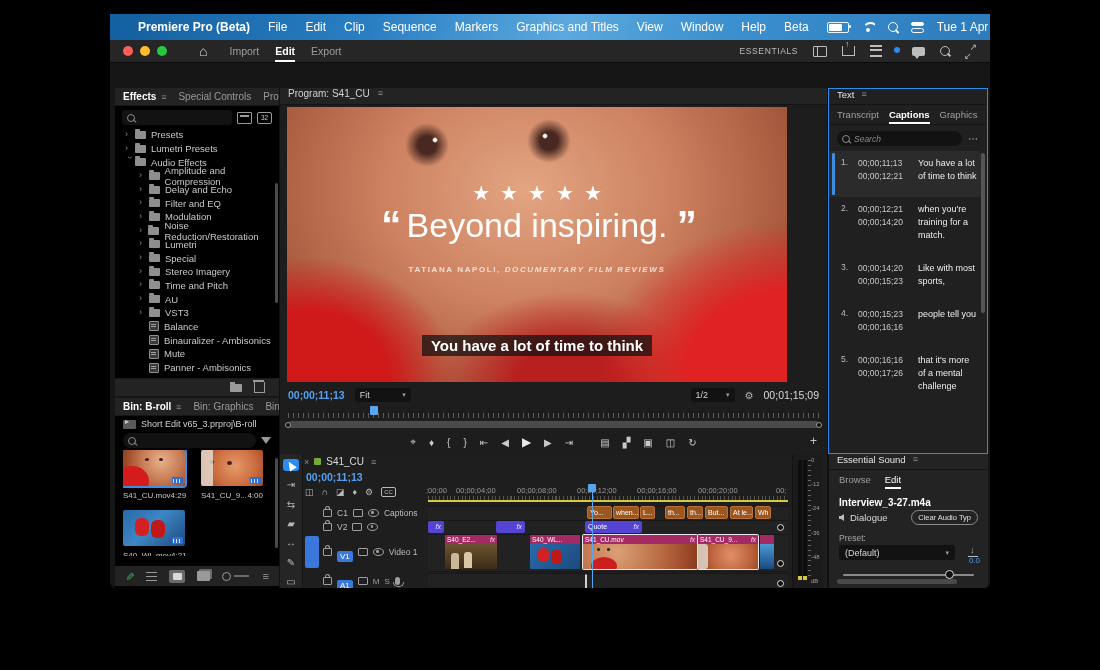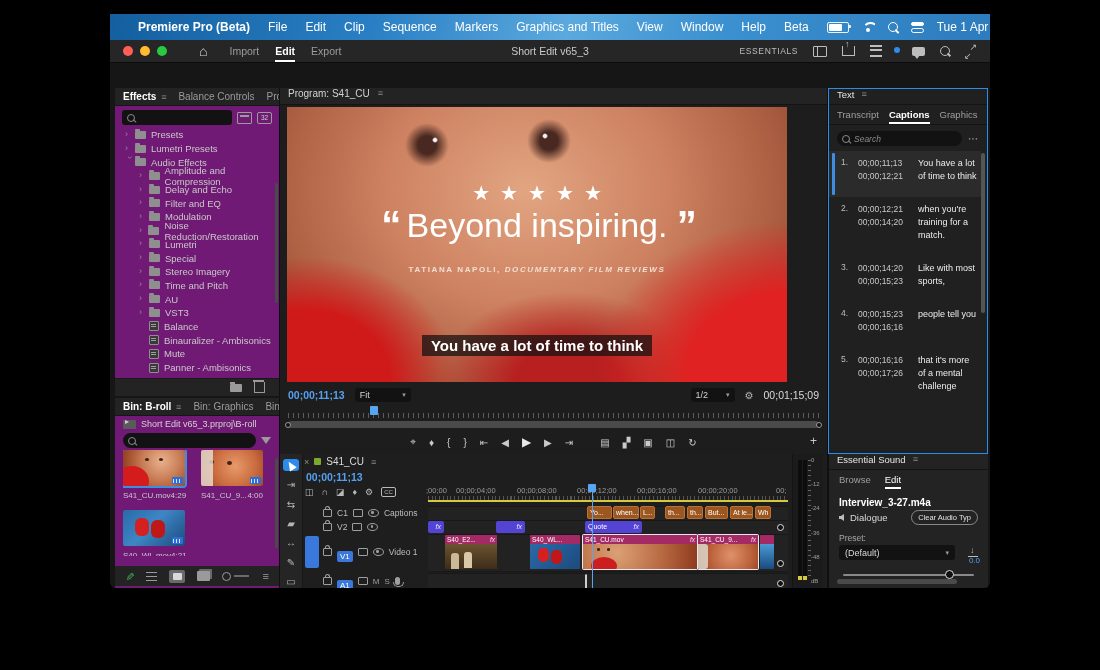--- a/index.html
+++ b/index.html
@@ -54,21 +54,21 @@
   .beaker-wrap::after{content:'';position:absolute;right:-3px;bottom:-2px;width:6px;height:6px;background:#2d8ceb;border-radius:50%;}
   .ic-chat{width:13px;height:9px;background:#bdbdbd;border-radius:2px;position:relative;}
   .ic-chat::before{content:'';position:absolute;left:2px;bottom:-3px;border-left:3px solid transparent;border-right:3px solid transparent;border-top:4px solid #bdbdbd;}
   .ic-zoomq{width:8px;height:8px;border:1.5px solid #bdbdbd;border-radius:50%;position:relative;}
   .ic-zoomq::after{content:'';position:absolute;width:1.5px;height:4px;background:#bdbdbd;left:7px;top:6px;transform:rotate(-45deg);}
   .ic-expand{position:relative;width:11px;height:11px;}
   .ic-expand::before{content:'↗';position:absolute;right:-1px;top:-4px;font-size:9px;color:#bdbdbd;}
   .ic-expand::after{content:'↙';position:absolute;left:-1px;bottom:-4px;font-size:9px;color:#bdbdbd;}
 
   
-  .panel{position:absolute;background:#701a75;overflow:hidden;box-sizing:border-box;}
+  .panel{position:absolute;background:#000000;overflow:hidden;box-sizing:border-box;}
   .ptabs{display:flex;align-items:center;gap:12px;padding:0 8px;height:17px;font-size:10px;color:#9a9a9a;background:#232323;border-bottom:1px solid #161616;white-space:nowrap;overflow:hidden;}
   .ptab{white-space:nowrap;}
   .ptab.sel{color:#fff;font-weight:bold;}
   .hamb{color:#8a8a8a;font-size:9px;margin-left:2px;}
   .searchbox{display:flex;align-items:center;height:15px;background:#121212;border-radius:3px;padding:0 5px;color:#8a8a8a;gap:4px;flex:1;}
   .smag{width:6px;height:6px;border:1.3px solid #8a8a8a;border-radius:50%;position:relative;flex:0 0 auto;}
   .smag::after{content:'';position:absolute;width:1.3px;height:3.5px;background:#8a8a8a;left:5.5px;top:4.5px;transform:rotate(-45deg);}
   .vscroll{position:absolute;right:1px;width:3px;background:#4a4a4a;border-radius:2px;}
 
   
@@ -307,37 +307,36 @@
           <span class="light r"></span>
           <span class="light y"></span>
           <span class="light g"></span>
         </span>
         <span class="home-ic">⌂</span>
         <span class="modetabs">
             <span class="modetab">Import</span>
             <span class="modetab sel">Edit</span>
             <span class="modetab">Export</span>
           </span>
-        <span class="proj-title">Short Edit v65_3</span>
         <span class="tb-right">
           <span class="ws-label">ESSENTIALS</span>
           <span class="ic-wspanel"></span>
           <span class="ic-shareup"></span>
           <span class="ic-stack"></span>
           <span class="beaker-wrap"><span class="ic-beaker"></span></span>
           <span class="ic-chat"></span>
           <span class="ic-zoomq"></span>
           <span class="ic-expand"></span>
         </span>
       </div>
 
       <div class="panel" id="effects">
         <div class="ptabs">
           <span class="ptab sel"><span>Effects</span> <span class="hamb">≡</span></span>
-          <span class="ptab">Balance Controls</span>
+          <span class="ptab">Special Controls</span>
           <span class="ptab">Propertie</span>
 
         </div>
         <div class="eff-search">
           <span class="searchbox">
               <span class="smag"></span>
             </span>
           <span class="ic-bin-new"></span>
           <span class="badge32">32</span>
         </div>

